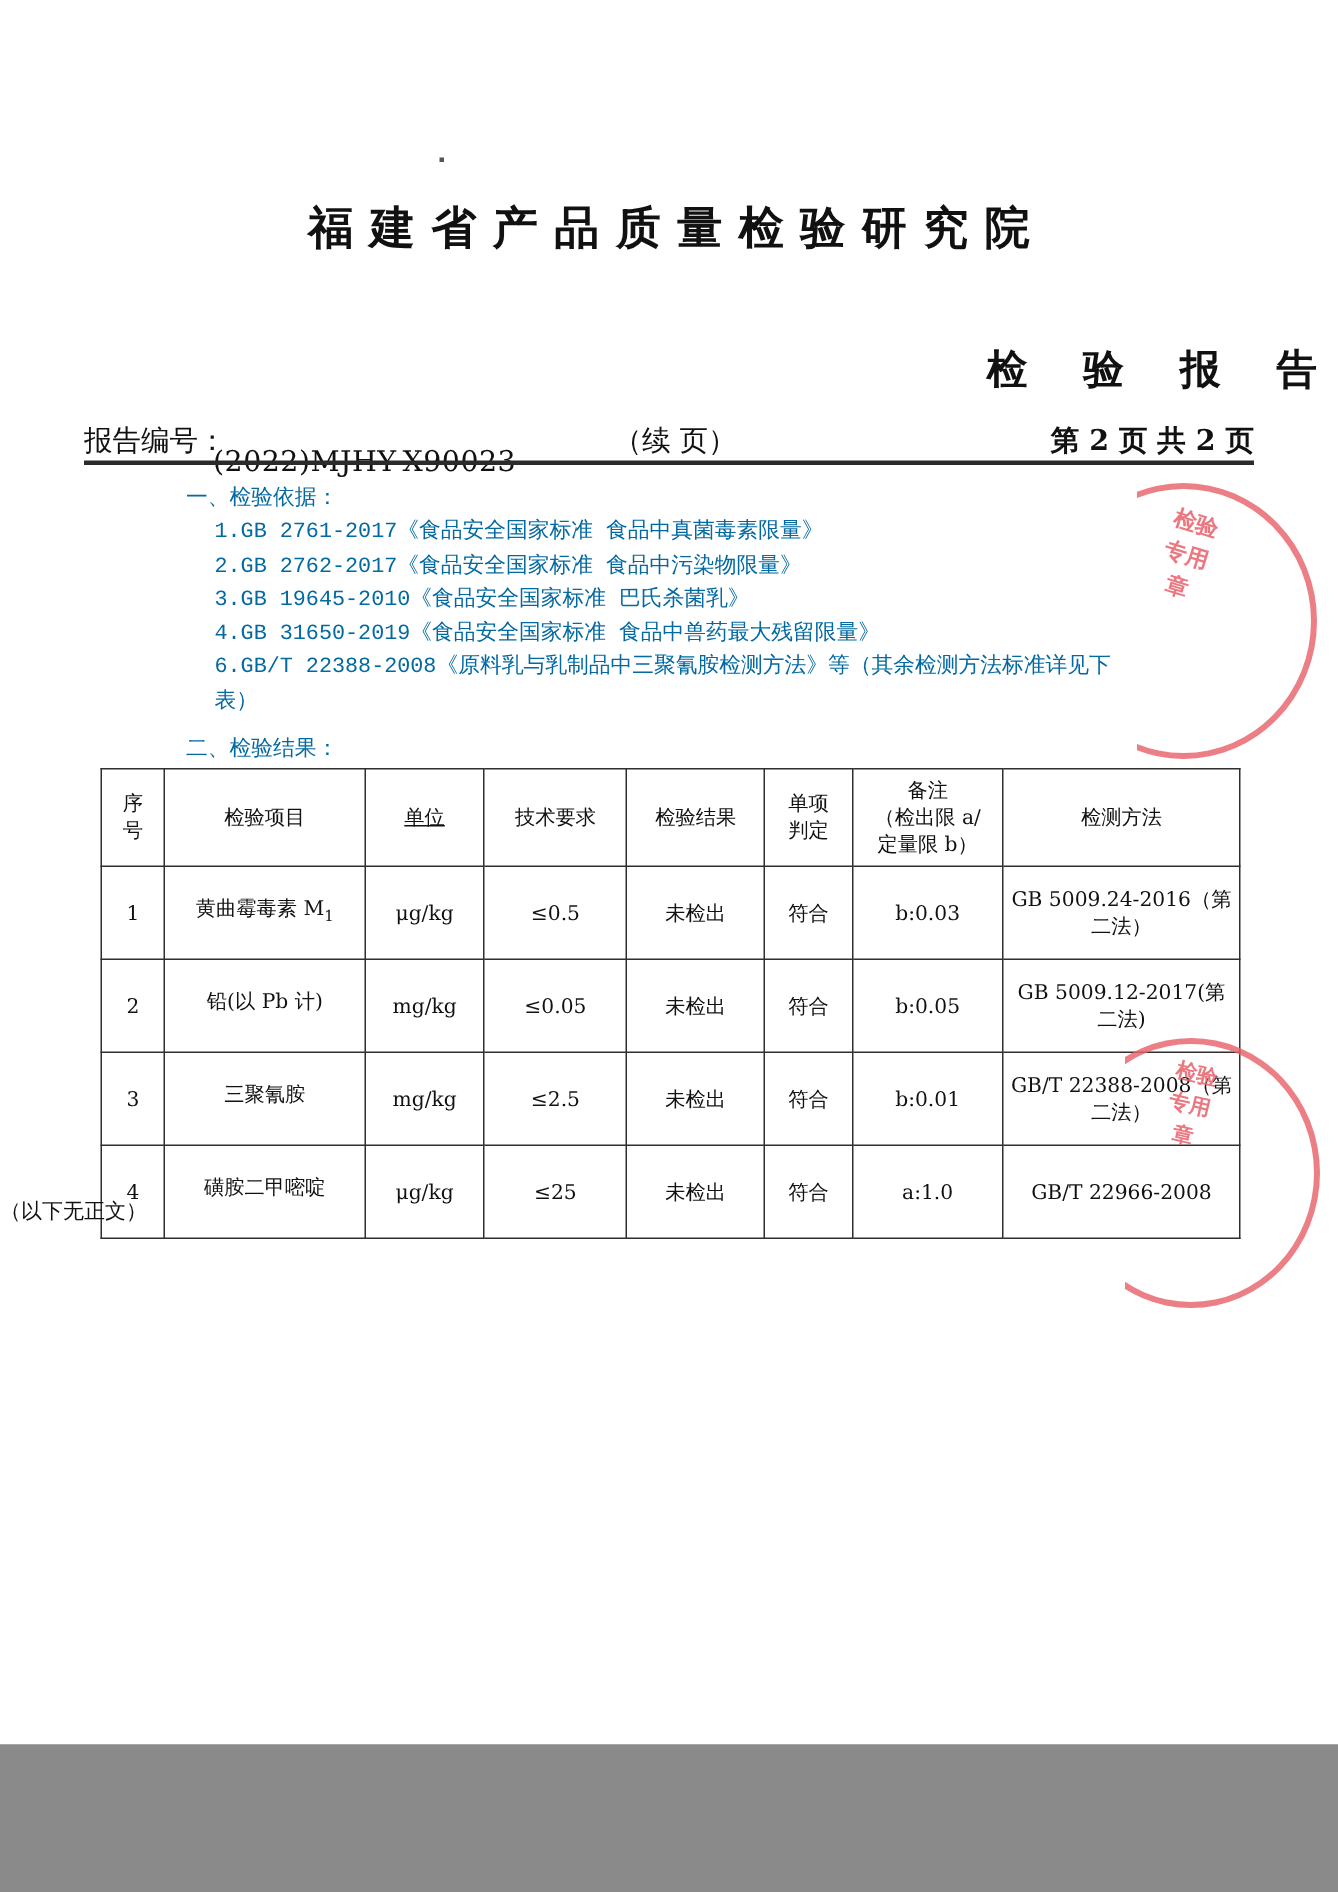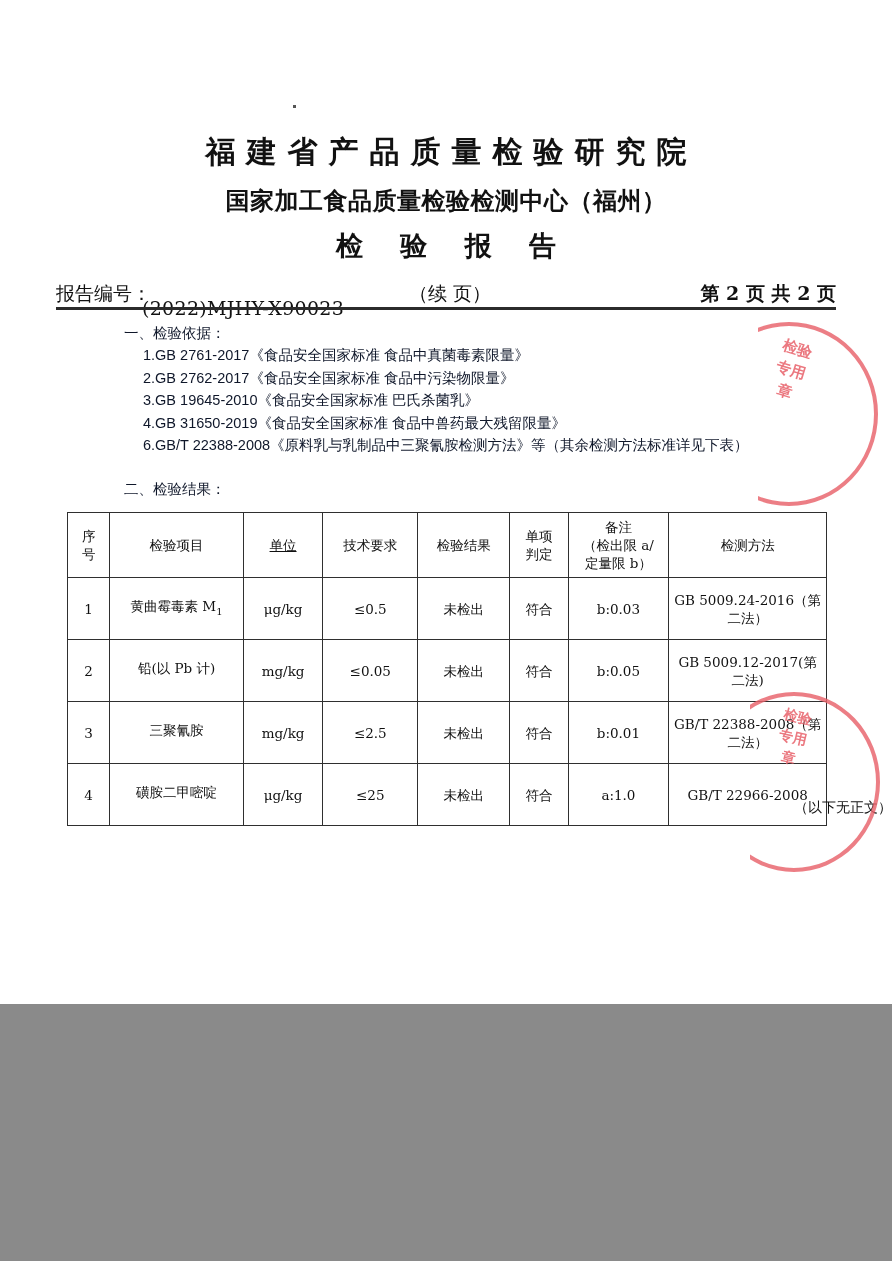--- a/index.html
+++ b/index.html
@@ -4,21 +4,21 @@
 <title>检验报告</title>
 <style>
   html, body {
     margin: 0;
     padding: 0;
     background: #8a8a8a;
   }
   .page {
     position: relative;
     width: 892px;
-    height: 1004px;
+    height: 1163px;
     margin: 0 auto;
     background: #ffffff;
     overflow: hidden;
     font-family: "DejaVu Sans", "Liberation Sans", sans-serif;
     color: #1a1a1a;
   }
 
   
   .speck {
     position: absolute;
@@ -53,21 +53,21 @@
     font-weight: bold;
     font-size: 24px;
     letter-spacing: 0.5px;
     color: #111;
   }
   .report-title {
     position: absolute;
     left: 0;
     top: 228px;
     width: 892px;
-    text-align: center;
+    text-align: right;
     font-family: "DejaVu Serif", "Liberation Serif", serif;
     font-weight: bold;
     font-size: 27px;
     letter-spacing: 14px;
     text-indent: 14px;
     color: #111;
   }
 
   
   .meta-row {
@@ -111,40 +111,40 @@
     left: 56px;
     top: 307px;
     width: 780px;
     height: 3px;
     background: #2b2b2b;
   }
 
   
   .section {
     position: absolute;
-    font-family: Liberation Sans, sans-serif;
+    font-family: Liberation Mono, monospace;
     font-size: 14.5px;
-    color: #0f172a;
+    color: #0369a1;
     line-height: 22.6px;
   }
   .basis-heading {
     left: 124px;
     top: 322px;
   }
   .basis-list {
     left: 143px;
     top: 344px;
     width: 620px;
   }
   .basis-list .bitem {
     white-space: pre-wrap;
   }
   .results-heading {
     left: 124px;
-    top: 478px;
+    top: 489px;
   }
 
   
   .tbl-wrap {
     position: absolute;
     left: 67px;
     top: 512px;
     width: 760px;
   }
   table.results {
@@ -180,21 +180,21 @@
   .c-meth  { width: 162px; }
   td.item-cell { text-align: left; padding-left: 14px; }
   .sub { font-size: 10px; vertical-align: sub; }
 
   
   .tbl-footer {
     position: absolute;
     left: 0;
     top: 799px;
     width: 892px;
-    text-align: right;
+    text-align: left;
     font-family: "DejaVu Serif", "Liberation Serif", serif;
     font-size: 14px;
     color: #111;
   }
 
   
   .seal {
     position: absolute;
     border-radius: 50%;
     border: 4px solid #e8616a;
@@ -245,21 +245,20 @@
   }
 </style>
 </head>
 <body>
 
 <div class="page">
 
   <div class="speck"></div>
 
   <div class="org-title">福建省产品质量检验研究院</div>
-  <div class="center-title">国家加工食品质量检验检测中心（福州）</div>
   <div class="report-title">检 验 报 告</div>
 
   <div class="meta-row">
     <span class="meta-label">报告编号：</span>
     <span class="meta-number">(2022)MJHY-X90023</span>
     <span class="meta-continued">（续 页）</span>
     <span class="meta-page">第 2 页 共 2 页</span>
   </div>
   <div class="rule"></div>
 

